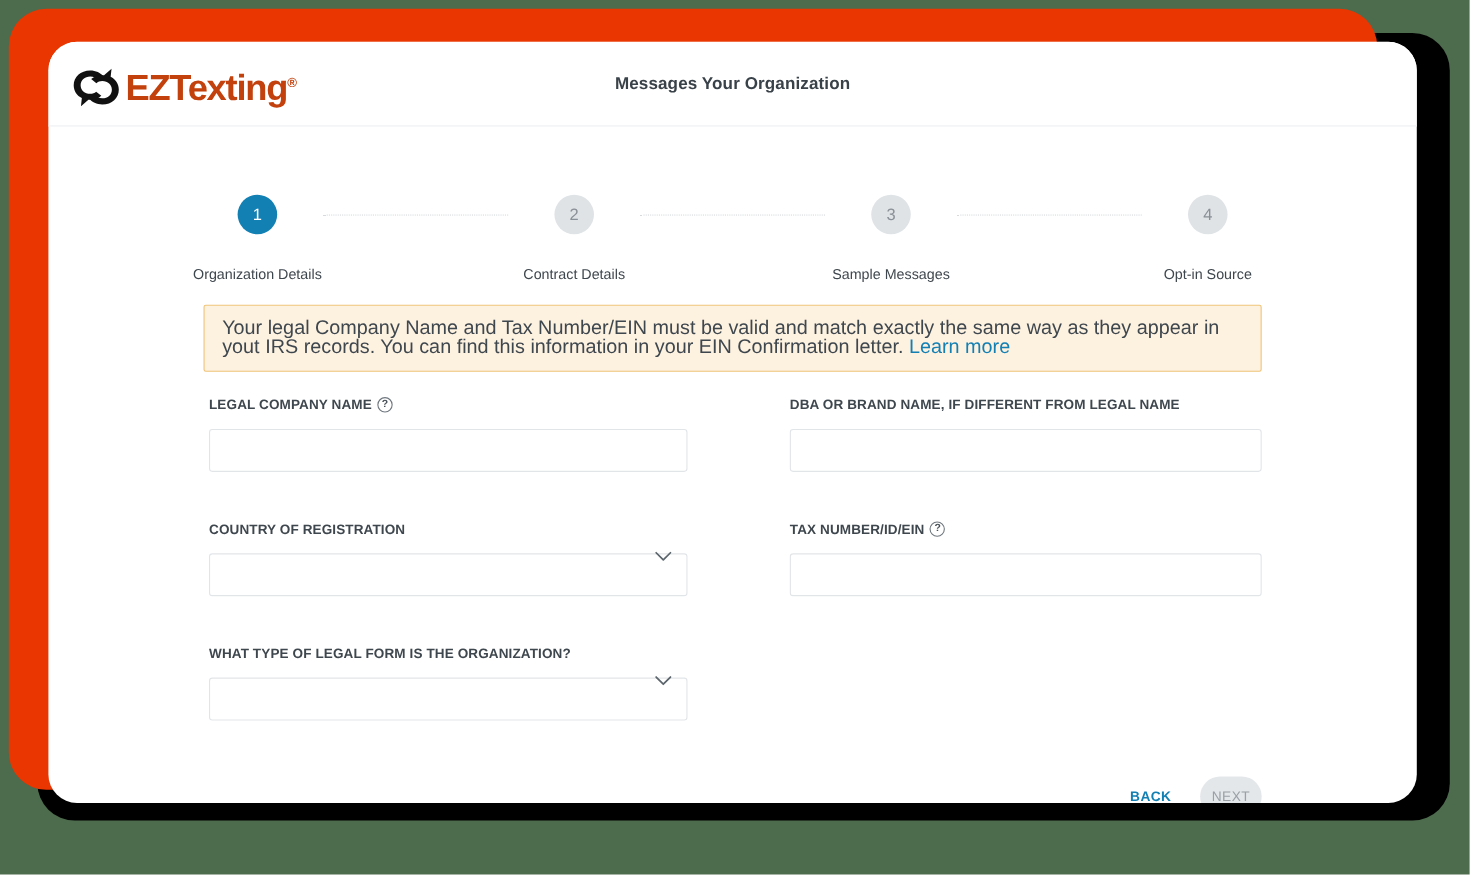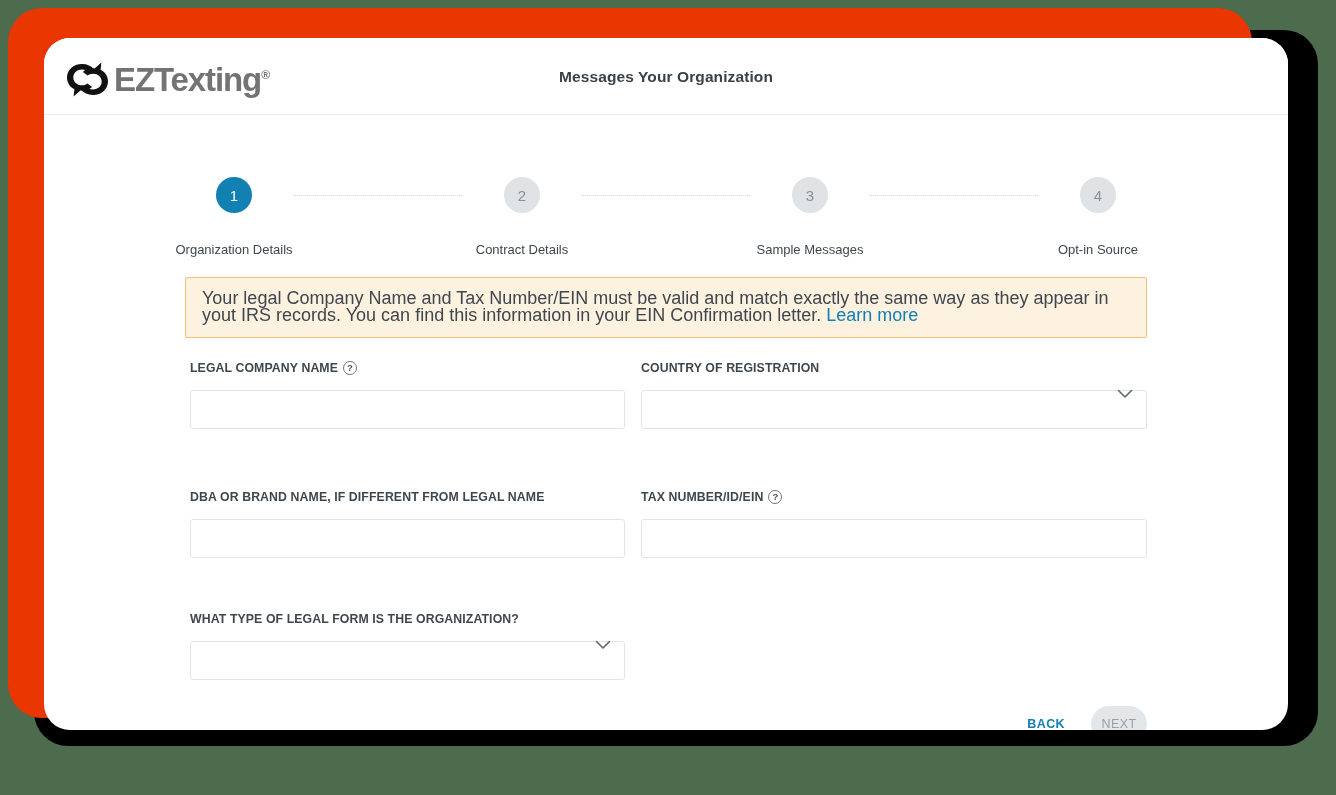--- a/index.html
+++ b/index.html
@@ -58,21 +58,21 @@
     top: 20px;
     display: flex;
     align-items: center;
     height: 44px;
   }
   .logo-mark { display: block; }
   .logo-word {
     font-size: 33px;
     font-weight: 700;
     letter-spacing: -1.1px;
-    color: #737373;
+    color: #c2410c;
     margin-left: 2px;
     font-family: "Liberation Sans", sans-serif;
   }
   .logo-reg {
     font-size: 12px;
     vertical-align: super;
     font-weight: 700;
     letter-spacing: 0;
   }
   .header-title {
@@ -160,21 +160,20 @@
     text-decoration: none;
   }
 
   
   .form-grid {
     margin: 20px 141px 0 146px;
     display: grid;
     grid-template-columns: 435px 1fr;
     column-gap: 93px;
     row-gap: 0;
-    gap: 16px;
   }
   .field { margin-bottom: 9px; }
   .field-label {
     font-size: 12.3px;
     font-weight: 700;
     letter-spacing: 0.1px;
     color: #3f474e;
     text-transform: uppercase;
     display: flex;
     align-items: center;
@@ -309,41 +308,41 @@
     <div class="form-grid">
 
       <div class="field row-gap-1">
         <div class="field-label">
           <span>LEGAL COMPANY NAME</span>
           <span class="help-icon">?</span>
         </div>
         <input class="input" type="text" value="" style="">
       </div>
 
+      <div class="field row-gap-2">
+        <div class="field-label">
+          <span>DBA OR BRAND NAME, IF DIFFERENT FROM LEGAL NAME</span>
+        </div>
+        <input class="input" type="text" value="" style="">
+      </div>
+
       <div class="field row-gap-1 select-wrap">
         <div class="field-label">
           <span>COUNTRY OF REGISTRATION</span>
         </div>
         <input class="select" type="text" readonly="" value="" style="">
         <span class="chevron">
           <svg width="16" height="10" viewBox="0 0 16 10" xmlns="http://www.w3.org/2000/svg">
             <path d="M1.5 1.5 L8 8 L14.5 1.5" fill="none" stroke="#5d6view" style="stroke:#5d666d" stroke-width="1.6" stroke-linecap="round" stroke-linejoin="round"></path>
           </svg>
         </span>
       </div>
 
       <div class="field row-gap-2">
         <div class="field-label">
-          <span>DBA OR BRAND NAME, IF DIFFERENT FROM LEGAL NAME</span>
-        </div>
-        <input class="input" type="text" value="" style="">
-      </div>
-
-      <div class="field row-gap-2">
-        <div class="field-label">
           <span>TAX NUMBER/ID/EIN</span>
           <span class="help-icon">?</span>
         </div>
         <input class="input" type="text" value="" style="">
       </div>
 
       <div class="field select-wrap">
         <div class="field-label">
           <span>WHAT TYPE OF LEGAL FORM IS THE ORGANIZATION?</span>
         </div>

